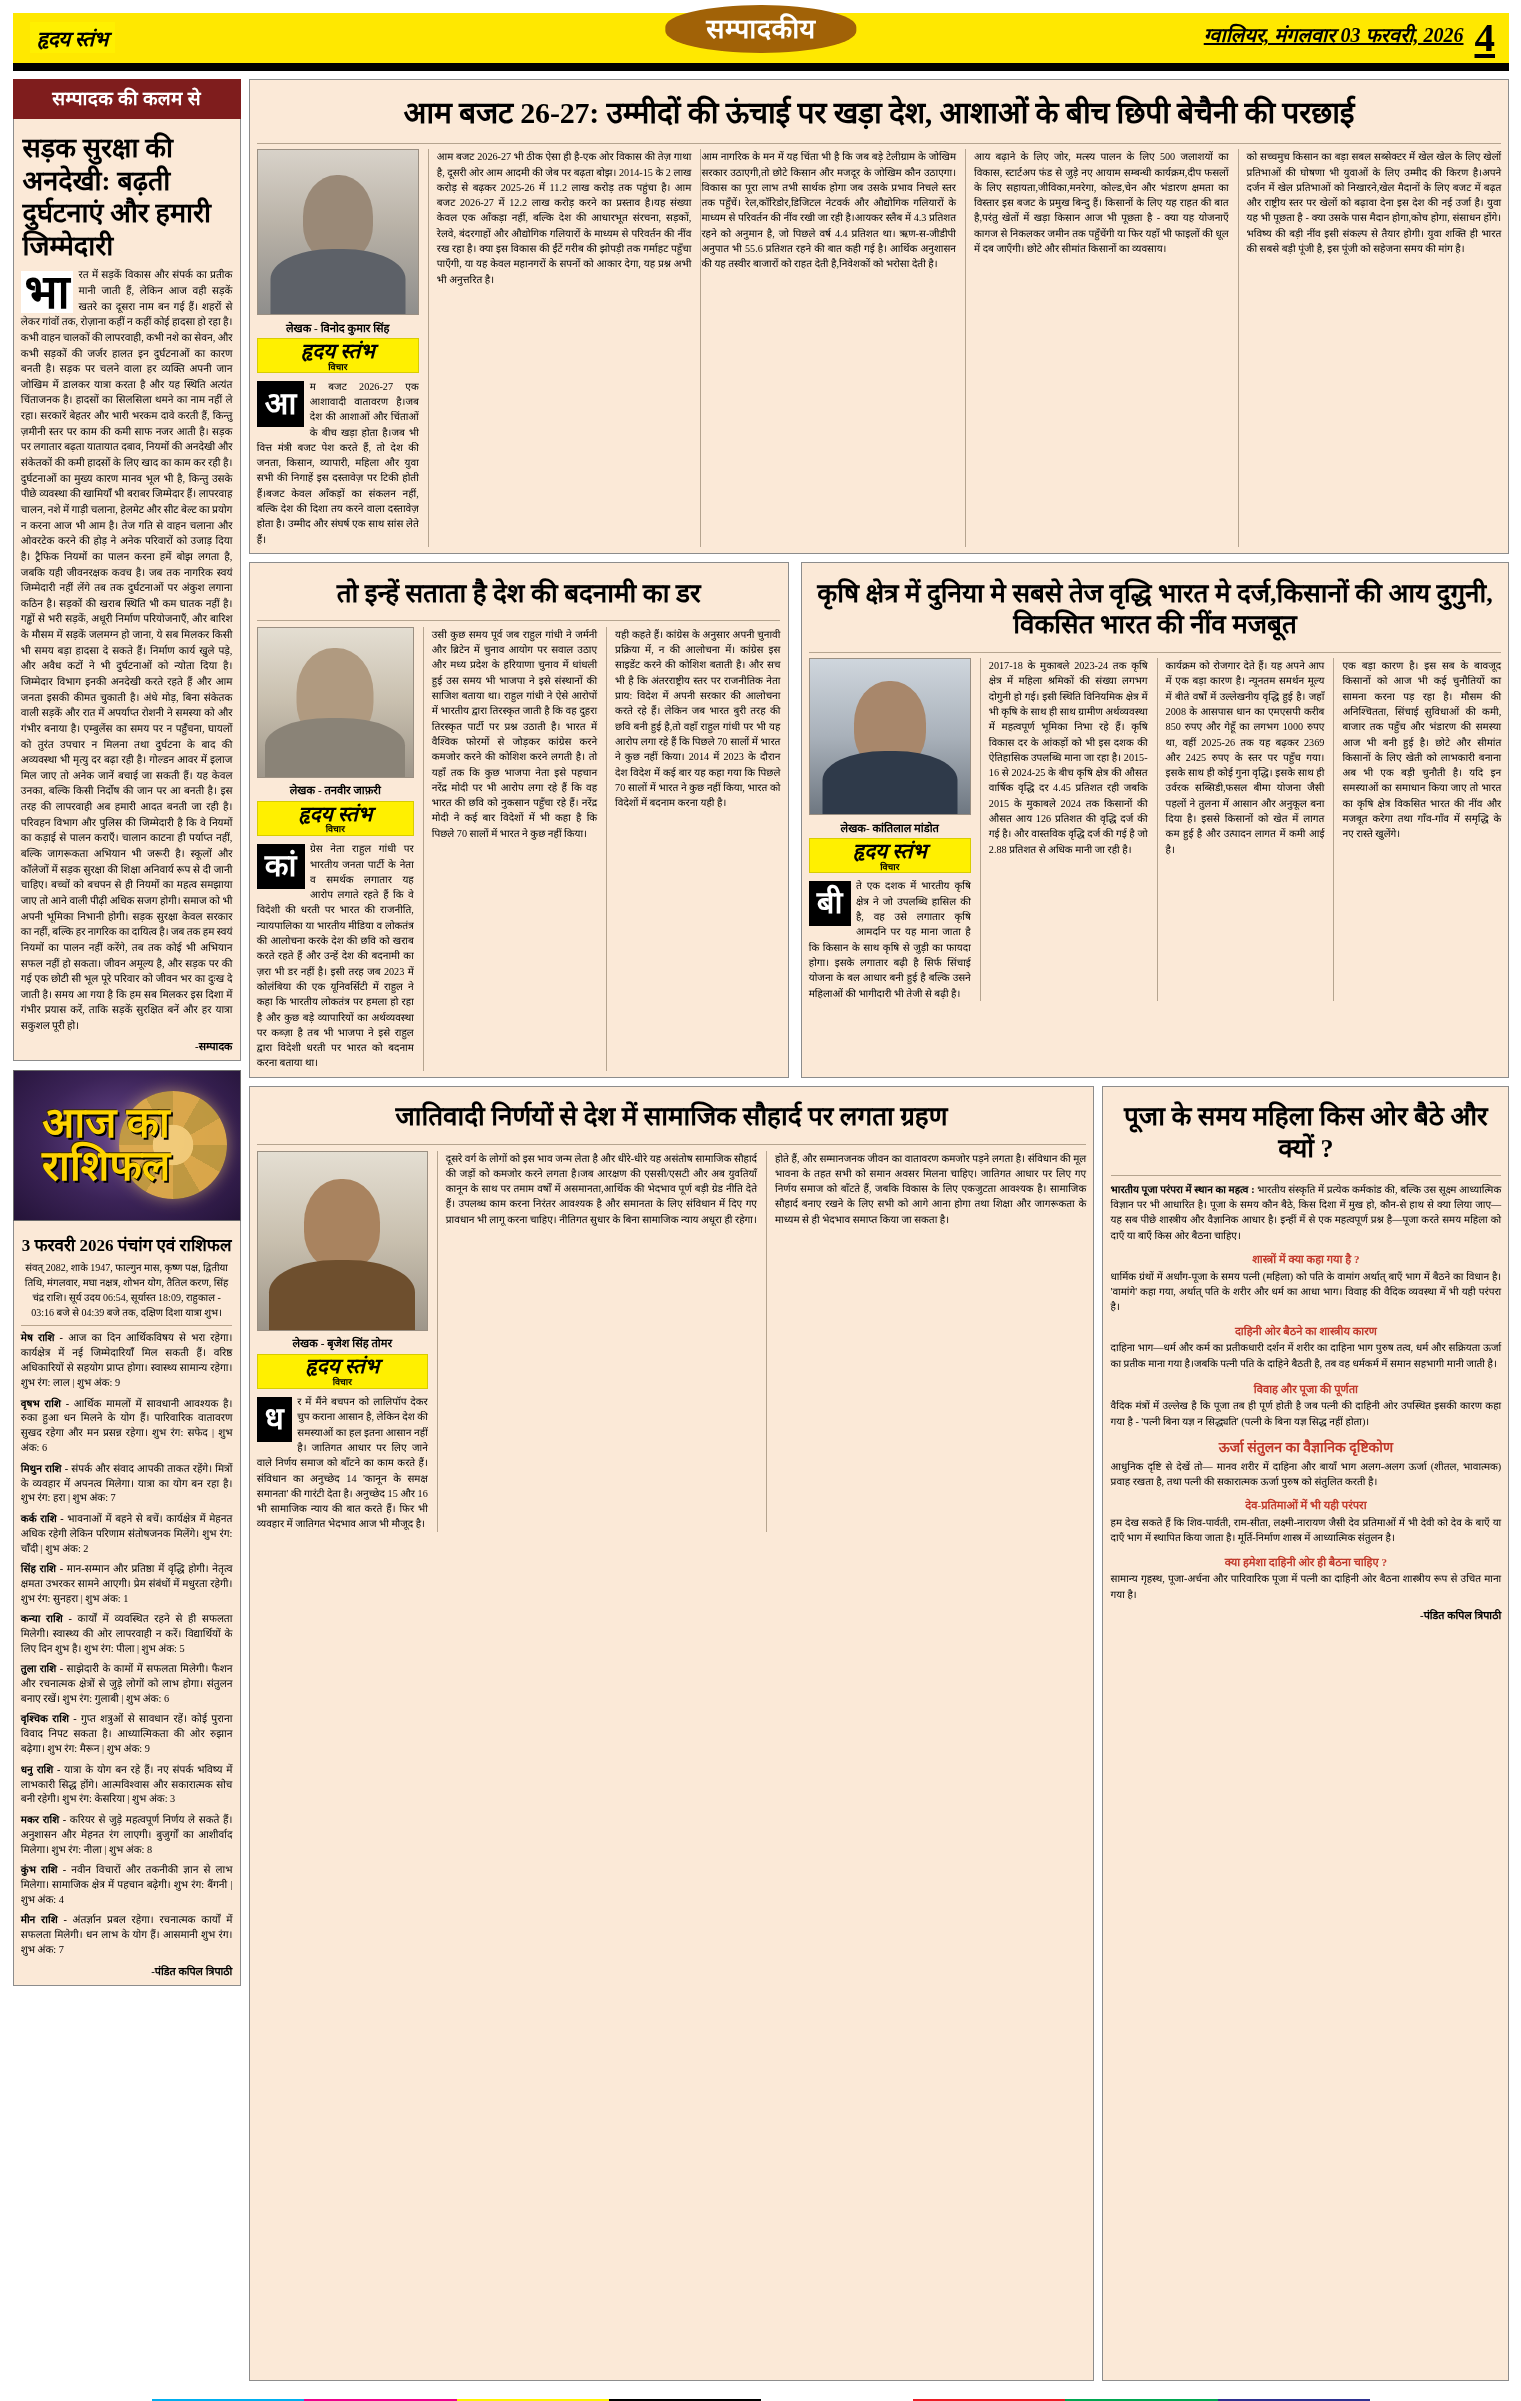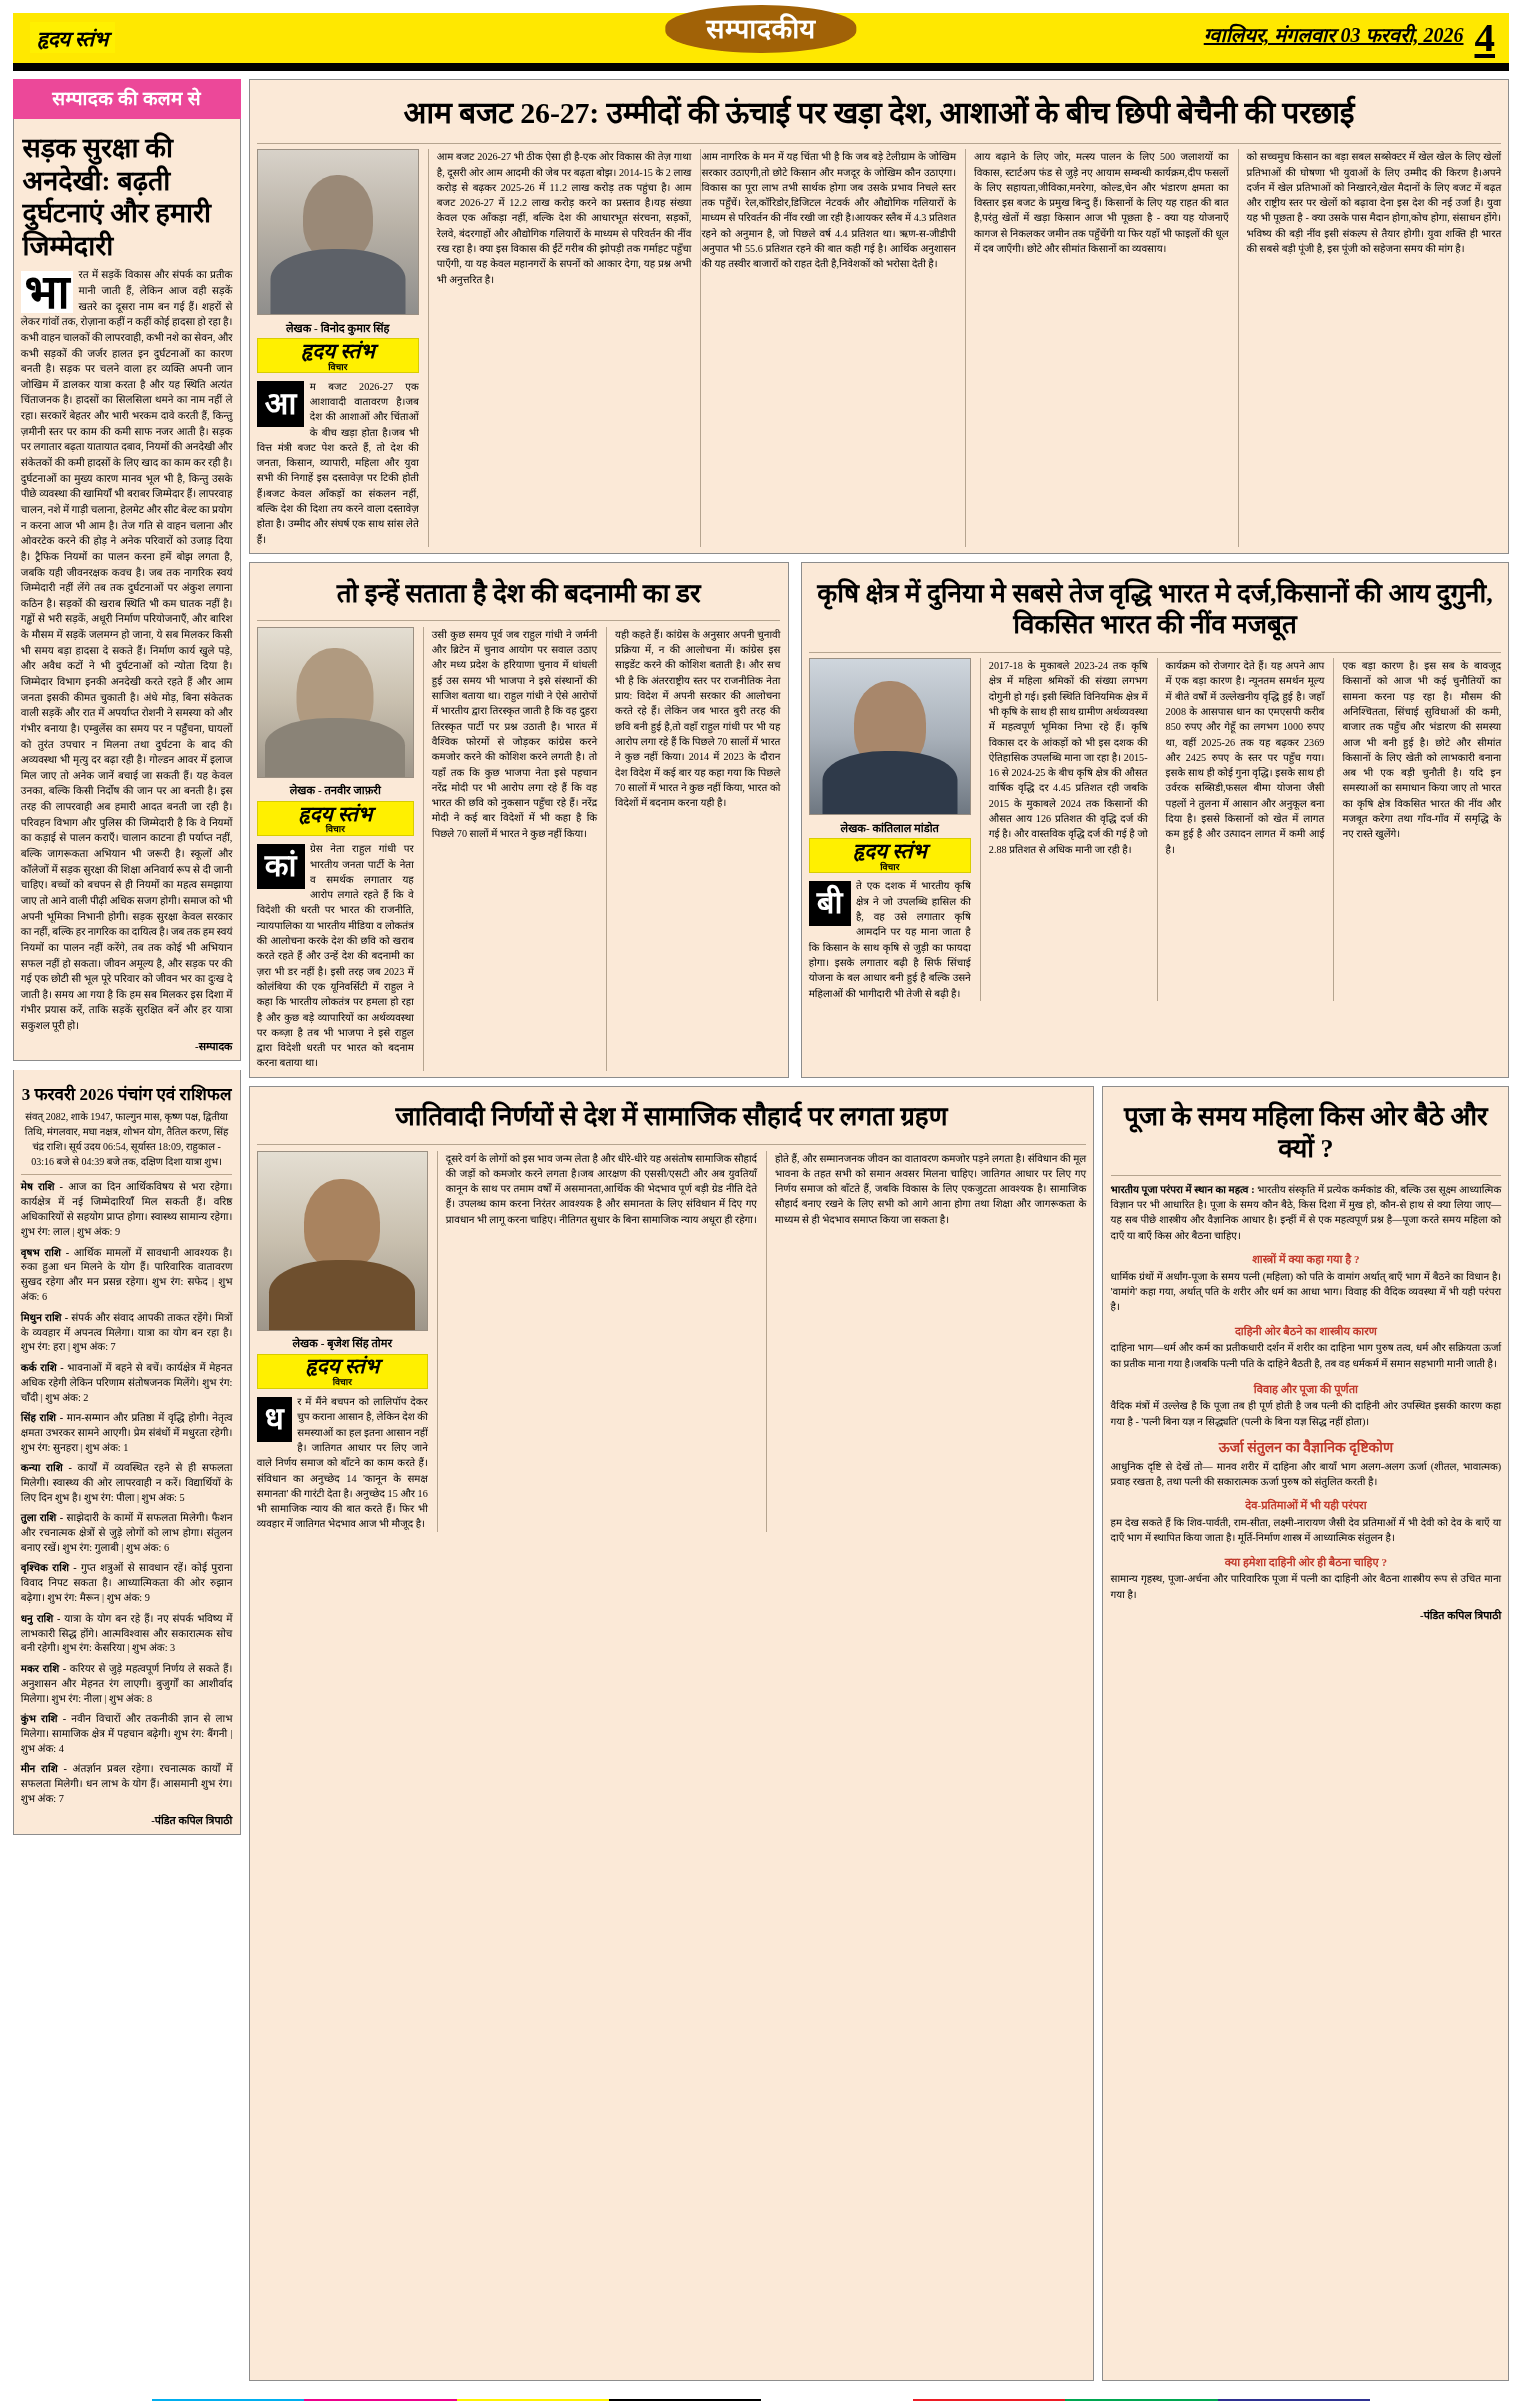--- a/index.html
+++ b/index.html
@@ -43,21 +43,21 @@
 
   
   .grid{ display:flex; gap:8px; margin-top:8px; height:2302px; }
   .col-left{ width:228px; flex:none; display:flex; flex-direction:column; gap:9px;}
   .col-main{ flex:1; display:flex; flex-direction:column; gap:8px; }
 
   .box{ border:1.8px solid #8c8c8c; background:#fbe9d7; padding:6.3px 7.2px; }
 
   
   .blackbar{
-    background:#ec4899; color:#fff; text-align:center;
+    background:#7f1d1d; color:#fff; text-align:center;
     font-weight:bold; font-size:19px; padding:6.3px 0 8px;
     letter-spacing:0.3px;
     font-family:Liberation Serif, serif;
   }
   .ed-head{
     font-size:27px; font-weight:bold; line-height:1.2;
     padding:7.2px 1.8px 5.4px;
   }
   .dropcap{
     float:left; font-size:47px; font-weight:bold; line-height:.82;
@@ -184,20 +184,27 @@
           <div class="ed-head">सड़क सुरक्षा की अनदेखी: बढ़ती दुर्घटनाएं और हमारी जिम्मेदारी</div>
           <div>
             <span class="dropcap">भा</span>
             <div class="body-text">रत में सड़कें विकास और संपर्क का प्रतीक मानी जाती हैं, लेकिन आज वही सड़कें खतरे का दूसरा नाम बन गई हैं। शहरों से लेकर गांवों तक, रोज़ाना कहीं न कहीं कोई हादसा हो रहा है। कभी वाहन चालकों की लापरवाही, कभी नशे का सेवन, और कभी सड़कों की जर्जर हालत इन दुर्घटनाओं का कारण बनती है। सड़क पर चलने वाला हर व्यक्ति अपनी जान जोखिम में डालकर यात्रा करता है और यह स्थिति अत्यंत चिंताजनक है। हादसों का सिलसिला थमने का नाम नहीं ले रहा। सरकारें बेहतर और भारी भरकम दावे करती हैं, किन्तु ज़मीनी स्तर पर काम की कमी साफ नजर आती है। सड़क पर लगातार बढ़ता यातायात दबाव, नियमों की अनदेखी और संकेतकों की कमी हादसों के लिए खाद का काम कर रही है। दुर्घटनाओं का मुख्य कारण मानव भूल भी है, किन्तु उसके पीछे व्यवस्था की खामियाँ भी बराबर जिम्मेदार हैं। लापरवाह चालन, नशे में गाड़ी चलाना, हेलमेट और सीट बेल्ट का प्रयोग न करना आज भी आम है। तेज गति से वाहन चलाना और ओवरटेक करने की होड़ ने अनेक परिवारों को उजाड़ दिया है। ट्रैफिक नियमों का पालन करना हमें बोझ लगता है, जबकि यही जीवनरक्षक कवच है। जब तक नागरिक स्वयं जिम्मेदारी नहीं लेंगे तब तक दुर्घटनाओं पर अंकुश लगाना कठिन है। सड़कों की खराब स्थिति भी कम घातक नहीं है। गड्ढों से भरी सड़कें, अधूरी निर्माण परियोजनाएँ, और बारिश के मौसम में सड़कें जलमग्न हो जाना, ये सब मिलकर किसी भी समय बड़ा हादसा दे सकते हैं। निर्माण कार्य खुले पड़े, और अवैध कटों ने भी दुर्घटनाओं को न्योता दिया है। जिम्मेदार विभाग इनकी अनदेखी करते रहते हैं और आम जनता इसकी कीमत चुकाती है। अंधे मोड़, बिना संकेतक वाली सड़कें और रात में अपर्याप्त रोशनी ने समस्या को और गंभीर बनाया है। एम्बुलेंस का समय पर न पहुँचना, घायलों को तुरंत उपचार न मिलना तथा दुर्घटना के बाद की अव्यवस्था भी मृत्यु दर बढ़ा रही है। गोल्डन आवर में इलाज मिल जाए तो अनेक जानें बचाई जा सकती हैं। यह केवल उनका, बल्कि किसी निर्दोष की जान पर आ बनती है। इस तरह की लापरवाही अब हमारी आदत बनती जा रही है। परिवहन विभाग और पुलिस की जिम्मेदारी है कि वे नियमों का कड़ाई से पालन कराएँ। चालान काटना ही पर्याप्त नहीं, बल्कि जागरूकता अभियान भी जरूरी है। स्कूलों और कॉलेजों में सड़क सुरक्षा की शिक्षा अनिवार्य रूप से दी जानी चाहिए। बच्चों को बचपन से ही नियमों का महत्व समझाया जाए तो आने वाली पीढ़ी अधिक सजग होगी। समाज को भी अपनी भूमिका निभानी होगी। सड़क सुरक्षा केवल सरकार का नहीं, बल्कि हर नागरिक का दायित्व है। जब तक हम स्वयं नियमों का पालन नहीं करेंगे, तब तक कोई भी अभियान सफल नहीं हो सकता। जीवन अमूल्य है, और सड़क पर की गई एक छोटी सी भूल पूरे परिवार को जीवन भर का दुःख दे जाती है। समय आ गया है कि हम सब मिलकर इस दिशा में गंभीर प्रयास करें, ताकि सड़कें सुरक्षित बनें और हर यात्रा सकुशल पूरी हो।</div>
           </div>
           <div class="sig">-सम्पादक</div>
         </div>
       </div>
 
       <div>
+        <div class="rashi-banner">
+          <div class="zodiac-wheel"></div>
+          <div class="rashi-title">
+            <span>आज का</span><br>
+            <span>राशिफल</span>
+          </div>
+        </div>
         <div class="box" style="border-top:none;">
           <div class="rashi-sub">3 फरवरी 2026 पंचांग एवं राशिफल</div>
           <div class="panchang">संवत् 2082, शाके 1947, फाल्गुन मास, कृष्ण पक्ष, द्वितीया तिथि, मंगलवार, मघा नक्षत्र, शोभन योग, तैतिल करण, सिंह चंद्र राशि। सूर्य उदय 06:54, सूर्यास्त 18:09, राहुकाल - 03:16 बजे से 04:39 बजे तक, दक्षिण दिशा यात्रा शुभ।</div>
           <div id="rashi-list">
               <div class="rashi-item"><b>मेष राशि - </b><span>आज का दिन आर्थिकविषय से भरा रहेगा। कार्यक्षेत्र में नई जिम्मेदारियाँ मिल सकती हैं। वरिष्ठ अधिकारियों से सहयोग प्राप्त होगा। स्वास्थ्य सामान्य रहेगा। शुभ रंग: लाल | शुभ अंक: 9</span></div>
               <div class="rashi-item"><b>वृषभ राशि - </b><span>आर्थिक मामलों में सावधानी आवश्यक है। रुका हुआ धन मिलने के योग हैं। पारिवारिक वातावरण सुखद रहेगा और मन प्रसन्न रहेगा। शुभ रंग: सफेद | शुभ अंक: 6</span></div>
               <div class="rashi-item"><b>मिथुन राशि - </b><span>संपर्क और संवाद आपकी ताकत रहेंगे। मित्रों के व्यवहार में अपनत्व मिलेगा। यात्रा का योग बन रहा है। शुभ रंग: हरा | शुभ अंक: 7</span></div>
               <div class="rashi-item"><b>कर्क राशि - </b><span>भावनाओं में बहने से बचें। कार्यक्षेत्र में मेहनत अधिक रहेगी लेकिन परिणाम संतोषजनक मिलेंगे। शुभ रंग: चाँदी | शुभ अंक: 2</span></div>
               <div class="rashi-item"><b>सिंह राशि - </b><span>मान-सम्मान और प्रतिष्ठा में वृद्धि होगी। नेतृत्व क्षमता उभरकर सामने आएगी। प्रेम संबंधों में मधुरता रहेगी। शुभ रंग: सुनहरा | शुभ अंक: 1</span></div>
               <div class="rashi-item"><b>कन्या राशि - </b><span>कार्यों में व्यवस्थित रहने से ही सफलता मिलेगी। स्वास्थ्य की ओर लापरवाही न करें। विद्यार्थियों के लिए दिन शुभ है। शुभ रंग: पीला | शुभ अंक: 5</span></div>

